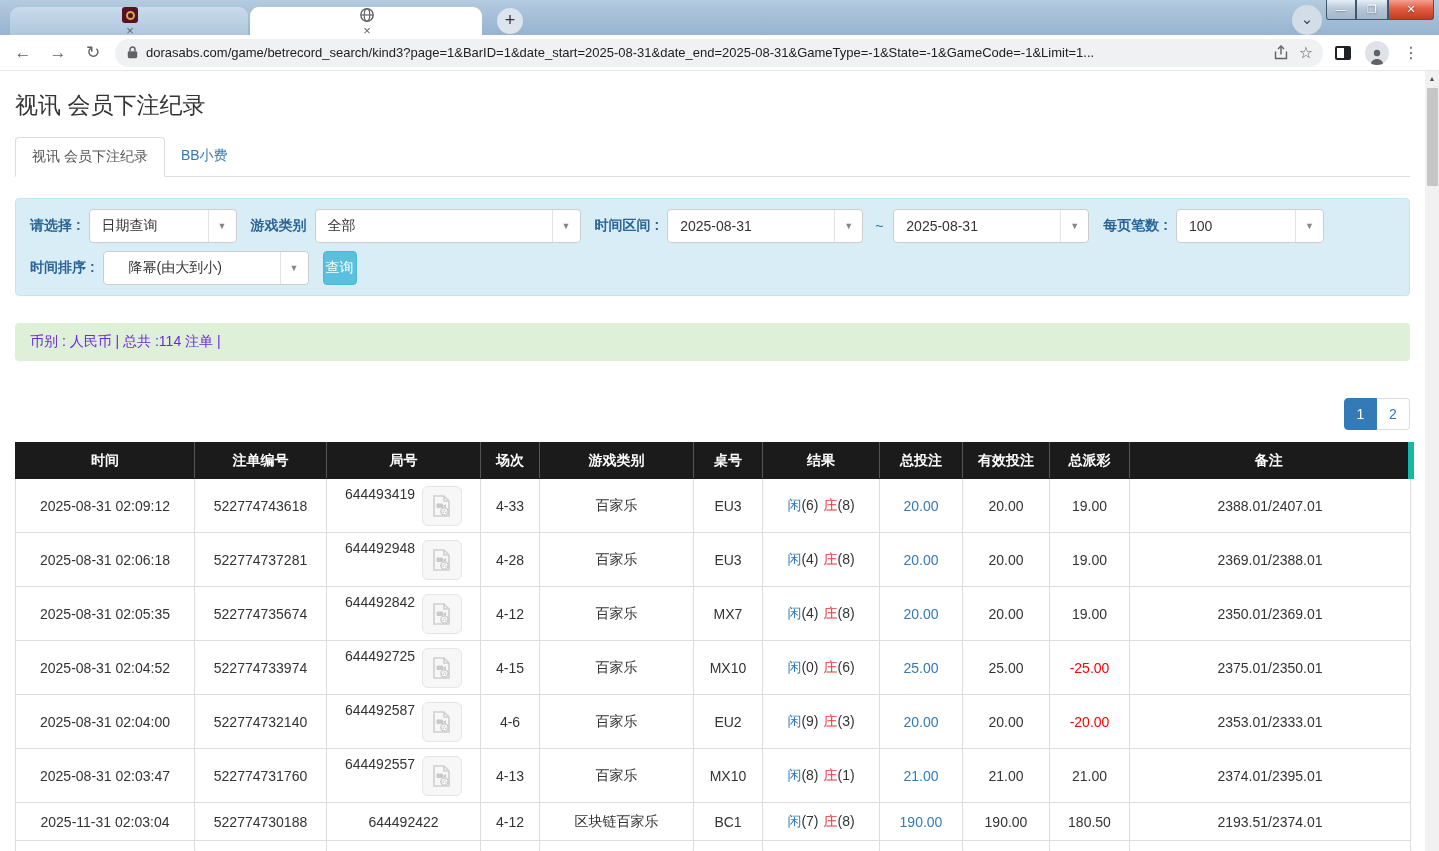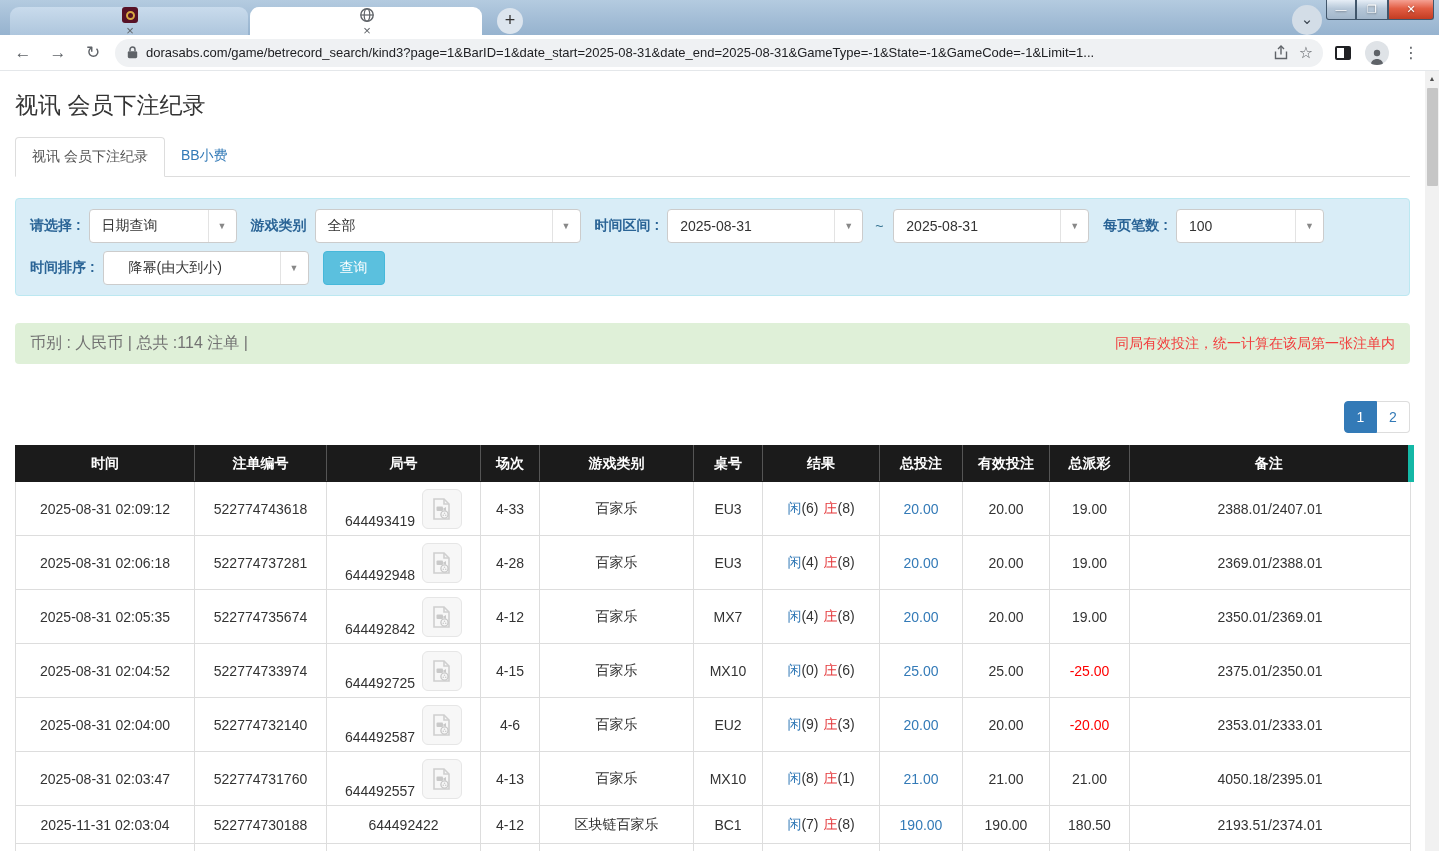--- a/index.html
+++ b/index.html
@@ -52,39 +52,39 @@
 
   .filter-panel { margin-top:21px; background:#d9edf7; border:1px solid #bce8f1; border-radius:4px; padding:10px 14px; }
   .filter-row { display:flex; align-items:center; }
   .filter-row + .filter-row { margin-top:8px; }
   .f-label { font-size:14px; font-weight:bold; color:#2a6496; margin:0 8px 0 0; white-space:nowrap; }
   .sel { display:flex; align-items:center; height:34px; background:#fff; border:1px solid #ccc; border-radius:4px; cursor:pointer; margin-right:14px; }
   .sel .val { padding:0 12px; font-size:14px; color:#333; flex:1; white-space:nowrap; }
   .sel .caret { width:28px; align-self:stretch; border-left:1px solid #e3e3e3; color:#888; font-size:9px; display:flex; align-items:center; justify-content:center; }
   .w145 { width:148px; } .w238 { width:266px; } .w195 { width:196px; } .w205 { width:206px;padding-left:13px; }
   .tilde { font-size:14px; color:#31708f; margin:0 10px 0 -2px; }
-  .btn-query { height:34px; padding:0 16px; background:#5bc0de; border:1px solid #46b8da; border-radius:4px; color:#fff; font-size:14px; cursor:pointer; }
+  .btn-query { height:34px; padding:0 2px; background:#5bc0de; border:1px solid #46b8da; border-radius:4px; color:#fff; font-size:14px; cursor:pointer; }
 
   .summary-bar { margin-top:27px; background:#dff0d8; border-radius:4px; padding:10px 15px; display:flex; justify-content:space-between; align-items:center; }
-  .summary-left { font-size:16px; color:#737373; }
+  .summary-left { font-size:14px; color:#6d28d9; }
   .summary-right { font-size:14px; color:#f23c3c; }
 
   .pager { margin-top:37px; display:flex; justify-content:flex-end; }
   .page-btn { min-width:33px; height:32px; border:1px solid #ddd; background:#fff; color:#337ab7; font-size:14px; line-height:30px; text-align:center; cursor:pointer; }
   .page-btn.first { border-radius:4px 0 0 4px; }
   .page-btn.last { border-radius:0 4px 4px 0; border-left:none; }
   .page-btn.active { background:#337ab7; border-color:#337ab7; color:#fff; }
 
   table.records { margin-top:12px; width:1395px; border-collapse:collapse; table-layout:fixed; }
   .records th { background:#1b1b1b; color:#fff; font-size:14px; font-weight:bold; height:36px; border:1px solid #1b1b1b; border-right:1px solid #555; text-align:center; }
   .records th:last-child { border-right:6px solid #14b8a6; }
   .records td { border:1px solid #ddd; font-size:14px; color:#333; text-align:center; padding:2px 4px; }
   .records tr.tall td { height:54px; }
   .records tr.short td { height:38px; }
-  .round-cell { display:flex; align-items:flex-end; justify-content:center; gap:7px; }
+  .round-cell { display:flex; align-items:flex-start; justify-content:center; gap:7px; }
   .vid-btn { width:40px; height:40px; background:#f7f7f7; border:1px solid #e6e6e6; border-radius:6px; display:flex; align-items:center; justify-content:center; cursor:pointer; padding:0; }
   .xian { color:#337ab7; }
   .zhuang { color:#e4393c; margin-left:5px; }
   .rnum { color:#333; }
   .bet-link { color:#337ab7; text-decoration:none; cursor:pointer; }
   td.payout.neg { color:#ff0000; }
 </style>
 </head>
 <body>
 
@@ -195,21 +195,20 @@
       <div class="sel w205">
         <span class="val">降幂(由大到小)</span>
         <span class="caret">▼</span>
       </div>
       <button class="btn-query">查询</button>
     </div>
   </div>
 
   <div class="summary-bar">
     <span class="summary-left">币别 : 人民币 | 总共 :114 注单 |</span>
-    <span class="summary-right">同局有效投注，统一计算在该局第一张注单内</span>
   </div>
 
   <div class="pager">
     <div class="page-btn first active">1</div>
     <div class="page-btn last">2</div>
   </div>
 
   <table class="records">
     <colgroup>
       <col style="width:179px">
@@ -417,21 +416,21 @@
     </td>
     <td>4-13</td>
     <td>百家乐</td>
     <td>MX10</td>
     <td>
       <span class="xian">闲</span><span class="rnum">(8)</span><span class="zhuang">庄</span><span class="rnum">(1)</span>
     </td>
     <td><a class="bet-link">21.00</a></td>
     <td>21.00</td>
     <td class="payout">21.00</td>
-    <td>4050.18/2395.01</td>
+    <td>2374.01/2395.01</td>
   </tr>
         <tr class="short">
     <td>2025-11-31 02:03:04</td>
     <td>522774730188</td>
     <td>
       <span class="round-cell">
         <span>644492422</span>
 
       </span>
     </td>

